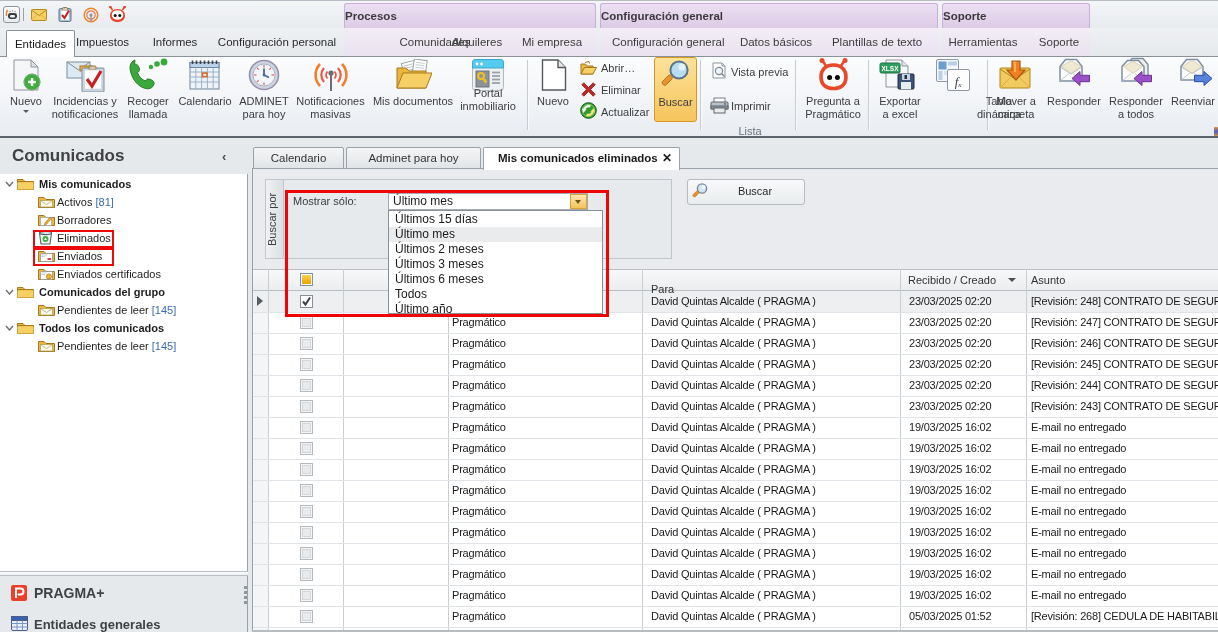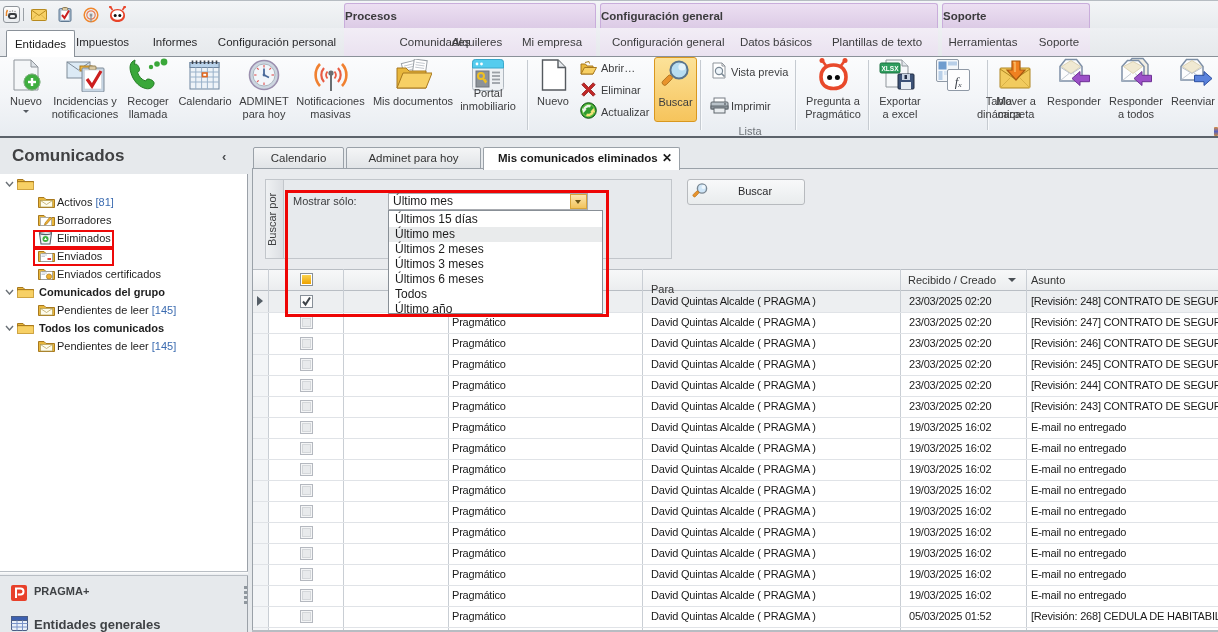--- a/index.html
+++ b/index.html
@@ -339,20 +339,21 @@
 <div class="abs" style="left:222px;top:149px;font-size:13px;font-weight:bold;color:#4a4d50;">‹</div>
 <div class="abs" style="left:0;top:174px;width:248px;height:397px;background:#fff;border-right:1px solid #9ba1a8;box-sizing:border-box;"></div>
 <svg class="abs" style="left:5px;top:181px;" width="9" height="6" viewBox="0 0 9 6">
       <path d="M1 1 L4.5 5 L8 1" fill="none" stroke="#6a7076" stroke-width="1.4"></path>
     </svg>
 <svg class="abs" style="left:17px;top:177px;" width="17" height="13" viewBox="0 0 17 13">
       <path d="M0.5 2.5 L0.5 12.5 L16.5 12.5 L16.5 4.5 L8 4.5 L6 2.5 Z" fill="#e8b73c" stroke="#a8791e"></path>
       <path d="M0.5 4.5 L16.5 4.5" stroke="#a8791e"></path>
       <path d="M0.5 5.5 L16.5 5.5 L16.5 12.5 L0.5 12.5 Z" fill="#f7d065"></path>
     </svg>
+<div class="trow" style="left:39px;top:175px;font-weight:bold;">Mis comunicados</div>
 <svg class="abs" style="left:38px;top:195px;" width="17" height="13" viewBox="0 0 17 13">
       <path d="M0.5 2.5 L0.5 12.5 L16.5 12.5 L16.5 4.5 L8 4.5 L6 2.5 Z" fill="#e8b73c" stroke="#a8791e"></path>
       <rect x="2.5" y="5.5" width="12" height="6.5" fill="#fdfced" stroke="#b09a50" stroke-width="0.7"></rect>
       <path d="M2.5 5.5 L8.5 9.5 L14.5 5.5" fill="none" stroke="#b09a50" stroke-width="0.7"></path>
     </svg>
 <div class="trow" style="left:57px;top:193px;">Activos <span class="cnt">[81]</span></div>
 <svg class="abs" style="left:38px;top:213px;" width="17" height="13" viewBox="0 0 17 13">
       <path d="M0.5 2.5 L0.5 12.5 L16.5 12.5 L16.5 4.5 L8 4.5 L6 2.5 Z" fill="#e8b73c" stroke="#a8791e"></path>
       <rect x="2.5" y="4.5" width="11" height="8" fill="#fff" stroke="#9aa0a6" stroke-width="0.7"></rect>
       <path d="M12 4 L7 10 L6.5 12 L8.5 11.2 L13.5 5.5 Z" fill="#f0b030" stroke="#a8791e" stroke-width="0.7"></path>
@@ -410,21 +411,21 @@
     </svg>
 <div class="trow" style="left:57px;top:337px;">Pendientes de leer <span class="cnt">[145]</span></div>
 
 <div class="abs" style="left:0;top:571px;width:248px;height:5px;background:linear-gradient(#fdfdfd,#e9ecef);border-top:1px solid #b9bec4;border-bottom:1px solid #b9bec4;box-sizing:border-box;"></div>
 
 <div class="abs" style="left:0;top:576px;width:248px;height:56px;background:#e6e9ec;border-right:1px solid #9ba1a8;box-sizing:border-box;"></div>
 <svg class="abs" style="left:11px;top:585px;" width="16" height="16" viewBox="0 0 16 16">
       <rect x="0" y="0" width="16" height="16" rx="2" fill="#e8402a"></rect>
       <path d="M5 13 L5 3.5 L9.5 3.5 A2.8 2.8 0 0 1 9.5 9.5 L6.8 9.5" fill="none" stroke="#fff" stroke-width="2"></path>
     </svg>
-<div class="abs" style="left:34px;top:585px;font-size:11px;font-weight:bold;color:#3f4245;">PRAGMA+</div>
+<div class="abs" style="left:34px;top:585px;font-size:14px;font-weight:bold;color:#3f4245;">PRAGMA+</div>
 <div class="abs" style="left:244px;top:586px;width:3px;height:3px;background:#8f979e;box-shadow:0 5px #8f979e,0 10px #8f979e,0 15px #8f979e;"></div>
 <svg class="abs" style="left:11px;top:616px;" width="17" height="15" viewBox="0 0 17 15">
       <rect x="0.5" y="0.5" width="16" height="14" rx="1.5" fill="#eaf0f8" stroke="#4b5d84"></rect>
       <rect x="0.5" y="0.5" width="16" height="4" fill="#3c60b0" stroke="#4b5d84"></rect>
       <g stroke="#7a93c8" stroke-width="1">
         <path d="M0.5 7.5 L16.5 7.5"></path>
         <path d="M0.5 11 L16.5 11"></path>
         <path d="M6 4.5 L6 14.5"></path>
         <path d="M11.5 4.5 L11.5 14.5"></path>
       </g>

